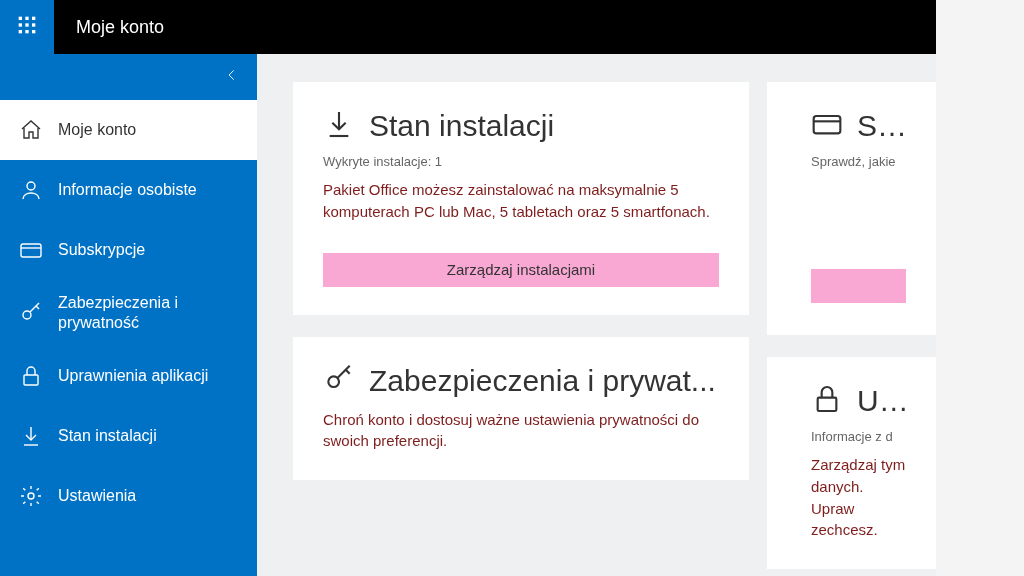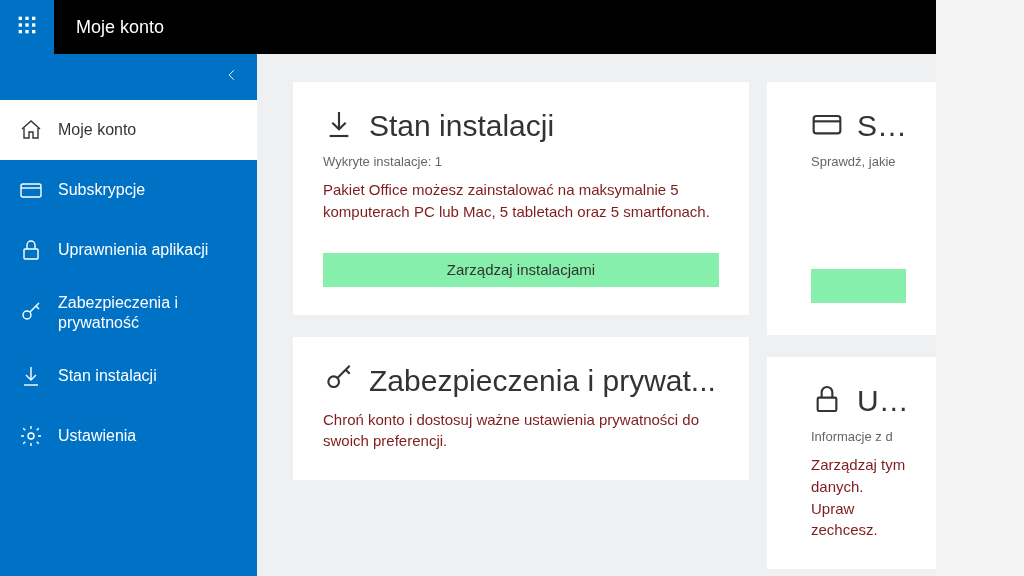--- a/index.html
+++ b/index.html
@@ -31,21 +31,21 @@
   .col { display: flex; flex-direction: column; gap: 22px; }
   .col.left { width: 456px; flex: 0 0 456px; }
   .col.right { flex: 1; min-width: 0; }
 
   .card { background: #fff; padding: 26px 30px 28px 30px; }
   .card-title-row { display: flex; align-items: center; gap: 14px; margin-bottom: 10px; }
   .card-title-row svg { width: 32px; height: 32px; stroke: #333; fill: none; stroke-width: 1.6; flex: 0 0 32px; }
   .card-title { font-size: 30px; font-weight: 300; color: #333; white-space: nowrap; overflow: hidden; text-overflow: ellipsis; }
   .card-sub { font-size: 13px; color: #666; margin-top: 4px; margin-bottom: 10px; }
   .card-text { font-size: 15px; color: #7f1d1d; line-height: 1.45; }
-  .card-button { margin-top: 30px; height: 34px; background: #86efac; border: 0; width: 100%; font-size: 15px; color: #333; cursor: pointer; }
+  .card-button { margin-top: 30px; height: 34px; background: #f9a8d4; border: 0; width: 100%; font-size: 15px; color: #333; cursor: pointer; }
   .right .card { min-height: 0; padding-left: 44px; }
   .right .card-title { max-width: 100%; }
   .right .card-button { width: 100%; }
 </style>
 </head>
 <body>
 
 <div class="root">
 
   <div class="topbar">
@@ -81,55 +81,64 @@
       <div class="nav-item selected">
         <span class="nav-icon">
           <svg viewBox="0 0 24 24">
               <path d="M3 11 12 3l9 8"></path>
               <path d="M5 10v10h5v-6h4v6h5V10"></path>
             </svg>
         </span>
         <span class="nav-label">Moje konto</span>
       </div>
 
+      <div class="nav-item">
+        <span class="nav-icon">
+          <svg viewBox="0 0 24 24">
+              <circle cx="12" cy="8" r="4"></circle>
+              <path d="M4 21c0-4 4-6 8-6s8 2 8 6"></path>
+            </svg>
+        </span>
+        <span class="nav-label">Informacje osobiste</span>
+      </div>
 
       <div class="nav-item">
         <span class="nav-icon">
           <svg viewBox="0 0 24 24">
               <rect x="2" y="6" width="20" height="13" rx="2"></rect>
               <line x1="2" y1="10" x2="22" y2="10"></line>
             </svg>
         </span>
         <span class="nav-label">Subskrypcje</span>
-      </div>
-
-      <div class="nav-item">
-        <span class="nav-icon">
-          <svg viewBox="0 0 24 24">
-              <rect x="5" y="11" width="14" height="10" rx="1"></rect>
-              <path d="M8 11V7a4 4 0 0 1 8 0v4"></path>
-            </svg>
-        </span>
-        <span class="nav-label">Uprawnienia aplikacji</span>
       </div>
 
       <div class="nav-item tall">
         <span class="nav-icon">
           <svg viewBox="0 0 24 24">
               <circle cx="8" cy="14" r="4"></circle>
               <path d="M11 11 20 2"></path>
               <path d="M17 5l3 3"></path>
             </svg>
         </span>
         <span class="nav-label">Zabezpieczenia i prywatność</span>
       </div>
 
       <div class="nav-item">
         <span class="nav-icon">
           <svg viewBox="0 0 24 24">
+              <rect x="5" y="11" width="14" height="10" rx="1"></rect>
+              <path d="M8 11V7a4 4 0 0 1 8 0v4"></path>
+            </svg>
+        </span>
+        <span class="nav-label">Uprawnienia aplikacji</span>
+      </div>
+
+      <div class="nav-item">
+        <span class="nav-icon">
+          <svg viewBox="0 0 24 24">
               <path d="M12 3v12"></path>
               <path d="M7 11l5 5 5-5"></path>
               <line x1="5" y1="21" x2="19" y2="21"></line>
             </svg>
         </span>
         <span class="nav-label">Stan instalacji</span>
       </div>
 
       <div class="nav-item">
         <span class="nav-icon">

